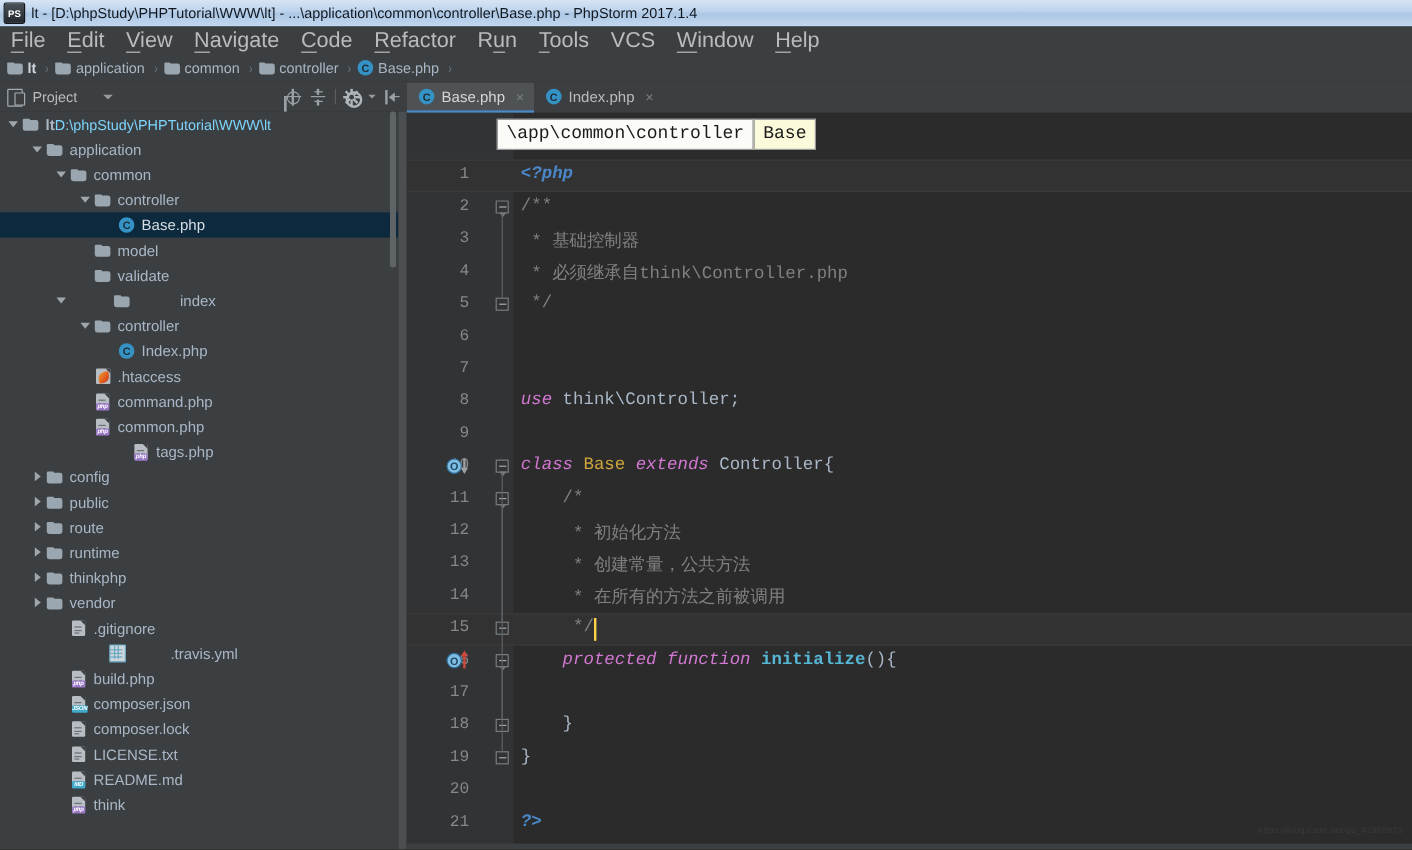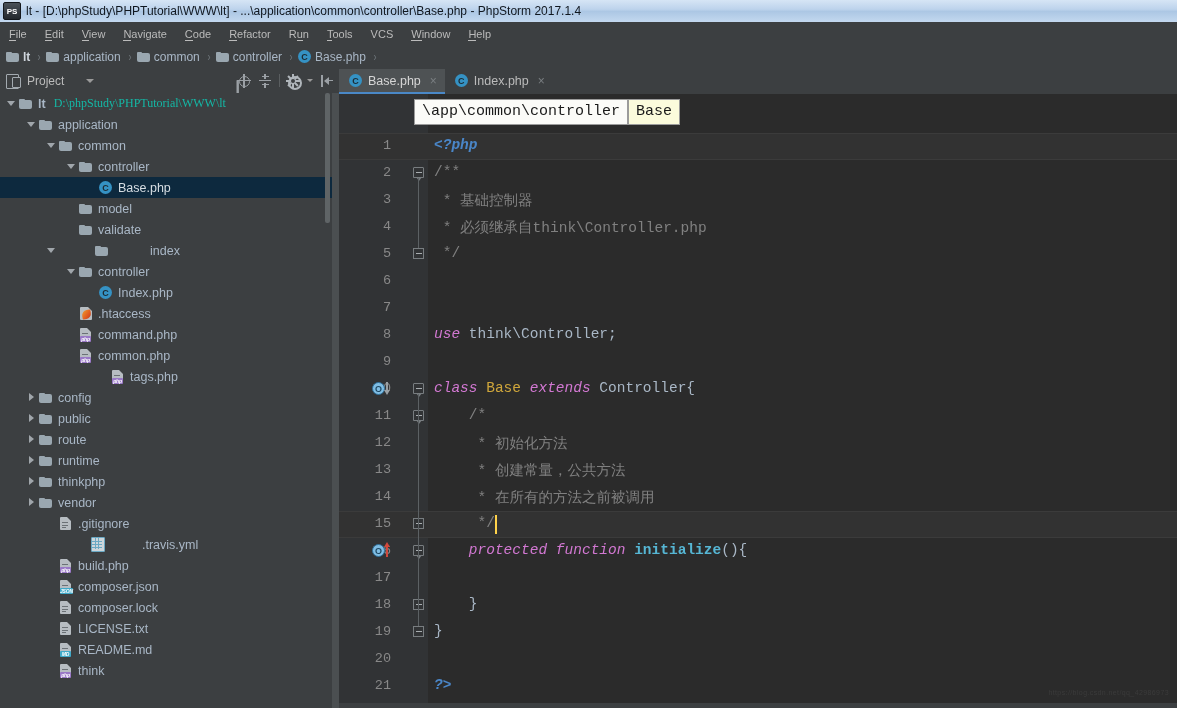--- a/index.html
+++ b/index.html
@@ -31,21 +31,21 @@
     font-family:"Liberation Sans", sans-serif;
   }
 
   
   .menubar{
     position:absolute;left:0;top:22px;width:1177px;height:23px;
     background:#3c3f41;display:flex;align-items:center;
     border-bottom:1px solid #2f3234;
   }
   .menu-item{
-    font-size:11px;color:#bbbbbb;padding:2px 9px;
+    font-size:18px;color:#bbbbbb;padding:2px 9px;
     white-space:nowrap;cursor:default;
     font-family:"Liberation Sans", sans-serif;
   }
   .menu-item .mn{border-bottom:1px solid #bbbbbb;}
 
   
   .crumbbar{
     position:absolute;left:0;top:45px;width:1177px;height:23px;
     background:#3c3f41;display:flex;align-items:center;padding-left:6px;
     border-bottom:1px solid #2f3234;
@@ -175,21 +175,21 @@
     background:#3c3f41;overflow:hidden;
   }
   .row{
     height:21px;display:flex;align-items:center;
     font-size:12.5px;color:#a9b7c6;white-space:nowrap;cursor:default;
     position:relative;
   }
   .row.selected{background:#0d293e;}
   .row.selected .name{color:#d6dde3;}
   .row .name{margin-left:5px;}
-  .row .sub{margin-left:8px;color:#14b8a6;font-size:12px;font-family:Liberation Serif, serif;}
+  .row .sub{margin-left:0;color:#7dd3fc;font-size:12px;}
   .arrow{
     width:11px;height:11px;flex:none;position:relative;margin-right:1px;
   }
   .arrow.down:after{
     content:"";position:absolute;left:1px;top:3px;width:0;height:0;
     border-left:4.5px solid transparent;border-right:4.5px solid transparent;
     border-top:5px solid #a0a6ab;
   }
   .arrow.right:after{
     content:"";position:absolute;left:3px;top:1px;width:0;height:0;

